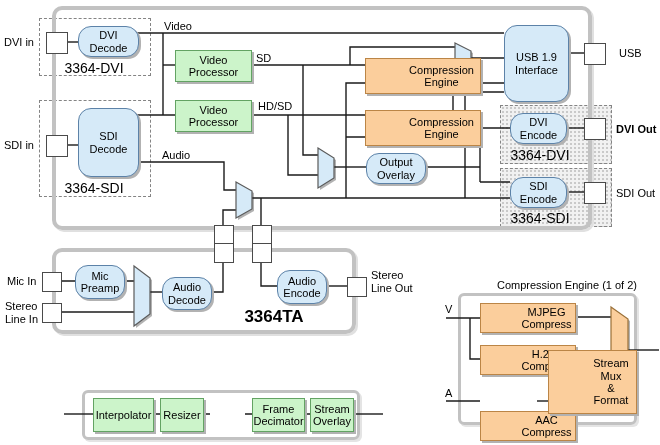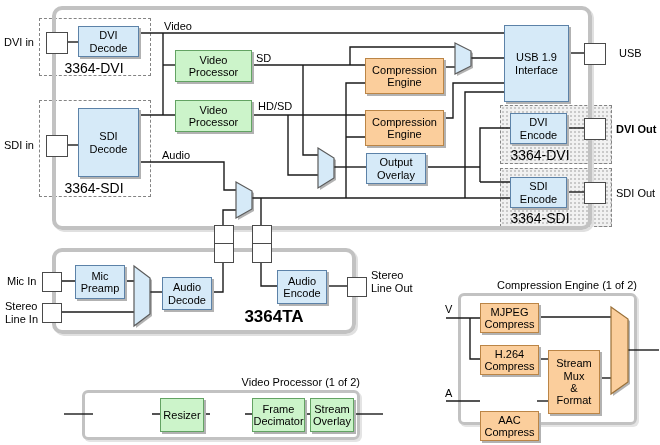--- a/index.html
+++ b/index.html
@@ -9,23 +9,23 @@
            background:transparent;box-shadow:2px 2px 0 #e0e0e0;}
   .sectionbox{position:absolute;border:3px solid var(--chip-border);border-radius:6px;
            background:transparent;box-shadow:2px 2px 0 #e4e4e4;}
   .dashed{position:absolute;border:1px dashed #848484;}
   .stipple{background-color:#f1f1f1;
            background-image:radial-gradient(circle,#c9c9c9 0.8px, transparent 0.9px);
            background-size:4px 4px;}
   .block{position:absolute;display:flex;align-items:center;justify-content:center;
          text-align:center;white-space:pre-line;font-size:11px;line-height:1.12;
          border:1px solid;box-shadow:2px 2px 0 #b2b2b2;}
-  .blue {background:var(--block-blue); border-color:#5c82a8;}
+  .blue {background:var(--block-blue); border-color:#5c82a8;border-radius:13px;}
   .green{background:var(--block-green);border-color:#63a363;}
-  .orange{background:var(--block-orange);border-color:#bb8546;}
+  .orange{background:var(--block-orange);border-color:#bb8546;padding-left:37px;}
   .port{position:absolute;background:#fff;border:1.5px solid #4a4a4a;}
   .lbl{position:absolute;font-size:11px;line-height:1.15;white-space:pre-line;}
   .lbl.c{text-align:right;}
   .tag{position:absolute;font-size:14px;text-align:center;}
   .chiplabel{position:absolute;font-size:17px;font-weight:bold;text-align:center;}
   svg{position:absolute;left:0;top:0;}
   .wire{stroke:#1b1b1b;stroke-width:1.4;fill:none;}
   .muxshadow{fill:#b2b2b2;stroke:none;}
   .muxblue{fill:var(--block-blue);stroke:#5a5a5a;stroke-width:1.2;}
   .muxorange{fill:var(--block-orange);stroke:#9a7038;stroke-width:1.2;}
@@ -139,20 +139,21 @@
 Compress</div>
   <div class="block orange" style="left:480px;top:345px;width:57px;height:28px;">H.264
 Compress</div>
   <div class="block orange" style="left:480px;top:387px;width:57px;height:28px;margin-top:24px;">AAC
 Compress</div>
   <div class="block orange" style="left:548px;top:350px;width:50px;height:62px;">Stream
 Mux
 &amp;
 Format</div>
 
+  <div class="block green" style="left:93px;top:398px;width:59px;height:32px;">Interpolator</div>
   <div class="block green" style="left:160px;top:398px;width:42px;height:32px;">Resizer</div>
   <div class="block green" style="left:252px;top:398px;width:51px;height:32px;">Frame
 Decimator</div>
   <div class="block green" style="left:310px;top:398px;width:42px;height:32px;">Stream
 Overlay</div>
 
   <div class="port" style="left:46px;top:32px;width:20px;height:20px;"></div>
   <div class="port" style="left:46px;top:135px;width:20px;height:20px;"></div>
   <div class="port" style="left:584px;top:43px;width:20px;height:20px;"></div>
   <div class="port" style="left:584px;top:118px;width:20px;height:20px;"></div>
@@ -184,15 +185,14 @@
   <div class="lbl" style="left:445px;top:387px;">A</div>
 
   <div class="tag" style="left:39px;top:60px;width:110px;">3364-DVI</div>
   <div class="tag" style="left:39px;top:180px;width:110px;">3364-SDI</div>
   <div class="tag" style="left:500px;top:147px;width:80px;">3364-DVI</div>
   <div class="tag" style="left:500px;top:210px;width:80px;">3364-SDI</div>
 
   <div class="chiplabel" style="left:236px;top:307px;width:76px;">3364TA</div>
 
   <div class="lbl c" style="left:458px;top:279px;width:179px;">Compression Engine (1 of 2)</div>
-  <div class="lbl c" style="left:82px;top:376px;width:278px;">Video Processor (1 of 2)</div>
 
 </div>
 
 </body></html>

